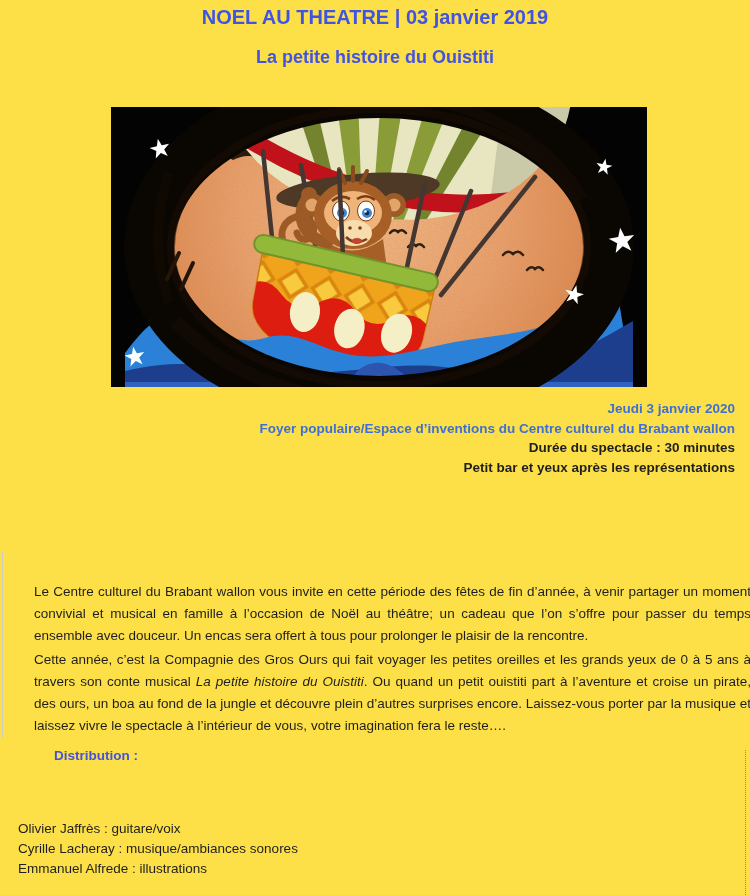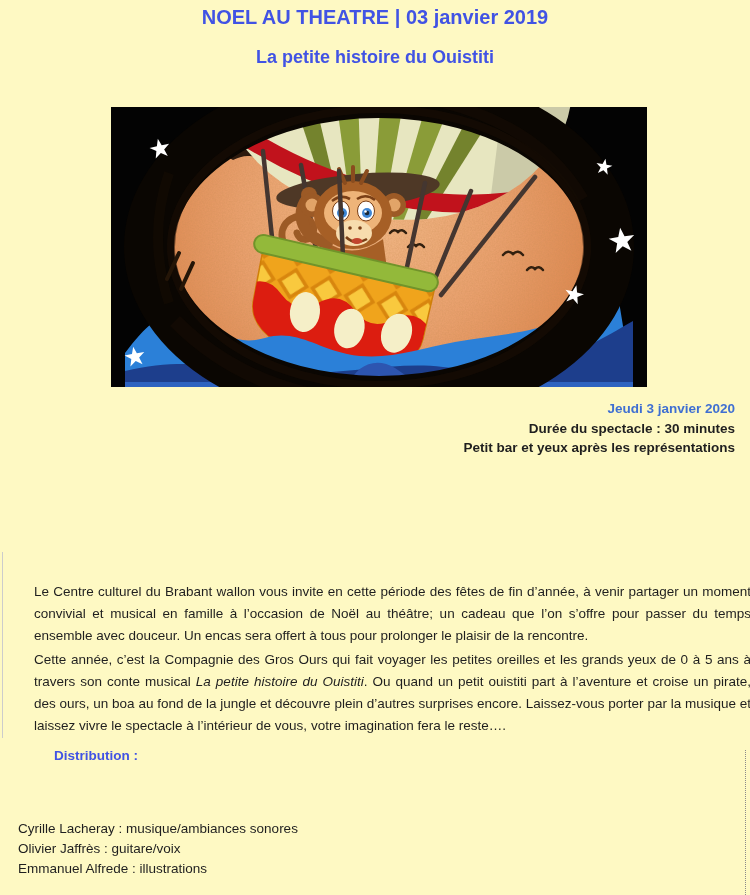--- a/index.html
+++ b/index.html
@@ -1,17 +1,17 @@
 <!DOCTYPE html>
 <html><head>
 <meta charset="utf-8">
 <style>
   html,body{margin:0;padding:0;background:#ffffff;}
   .page{
-    position:relative;width:750px;height:895px;background:#fef9c3;overflow:hidden;
+    position:relative;width:750px;height:895px;background:#fde047;overflow:hidden;
     font-family:"Liberation Sans","DejaVu Sans",sans-serif;color:#262626;
   }
   .page-title{
     position:absolute;top:6px;left:0;right:0;margin:0;text-align:center;
     font-size:20px;font-weight:bold;color:#4153e4;
   }
   .show-title{
     position:absolute;top:47px;left:0;right:0;margin:0;text-align:center;
     font-size:18px;font-weight:bold;color:#4153e4;
   }
@@ -186,34 +186,35 @@
         <use href="#starP" transform="translate(493,60) scale(0.85) rotate(10)"></use>
         <use href="#starP" transform="translate(511,134) scale(1.35) rotate(-8)"></use>
         <use href="#starP" transform="translate(463,188) scale(1.0) rotate(14)"></use>
         <use href="#starP" transform="translate(24,250) scale(1.05) rotate(-10)"></use>
       </g>
     </svg>
   </div>
 
   <div class="details">
     <div class="blue">Jeudi 3 janvier 2020</div>
+    <div class="blue">Foyer populaire/Espace d’inventions du Centre culturel du Brabant wallon</div>
     <div>Durée du spectacle : 30 minutes</div>
     <div>Petit bar et yeux après les représentations</div>
   </div>
 
   <div class="left-rule"></div>
 
   <p class="body-text" id="para1">Le Centre culturel du Brabant wallon vous invite en cette période des fêtes de fin d’année, à venir partager un moment convivial et musical en famille à l’occasion de Noël au théâtre; un cadeau que l’on s’offre pour passer du temps ensemble avec douceur. Un encas sera offert à tous pour prolonger le plaisir de la rencontre.</p>
 
   <p class="body-text" id="para2"><span>Cette année, c’est la Compagnie des Gros Ours qui fait voyager les petites oreilles et les grands yeux de 0 à 5 ans à travers son conte musical </span><span class="it">La petite histoire du Ouistiti</span><span>. Ou quand un petit ouistiti part à l’aventure et croise un pirate, des ours, un boa au fond de la jungle et découvre plein d’autres surprises encore. Laissez-vous porter par la musique et laissez vivre le spectacle à l’intérieur de vous, votre imagination fera le reste….</span></p>
 
   <h3 class="dist-heading">Distribution :</h3>
 
 
   <div class="credits">
+    <div>Olivier Jaffrès : guitare/voix</div>
     <div>Cyrille Lacheray : musique/ambiances sonores</div>
-    <div>Olivier Jaffrès : guitare/voix</div>
     <div>Emmanuel Alfrede : illustrations</div>
   </div>
 
   <div class="dotted-rule"></div>
 
 </div>
 
 </body></html>

